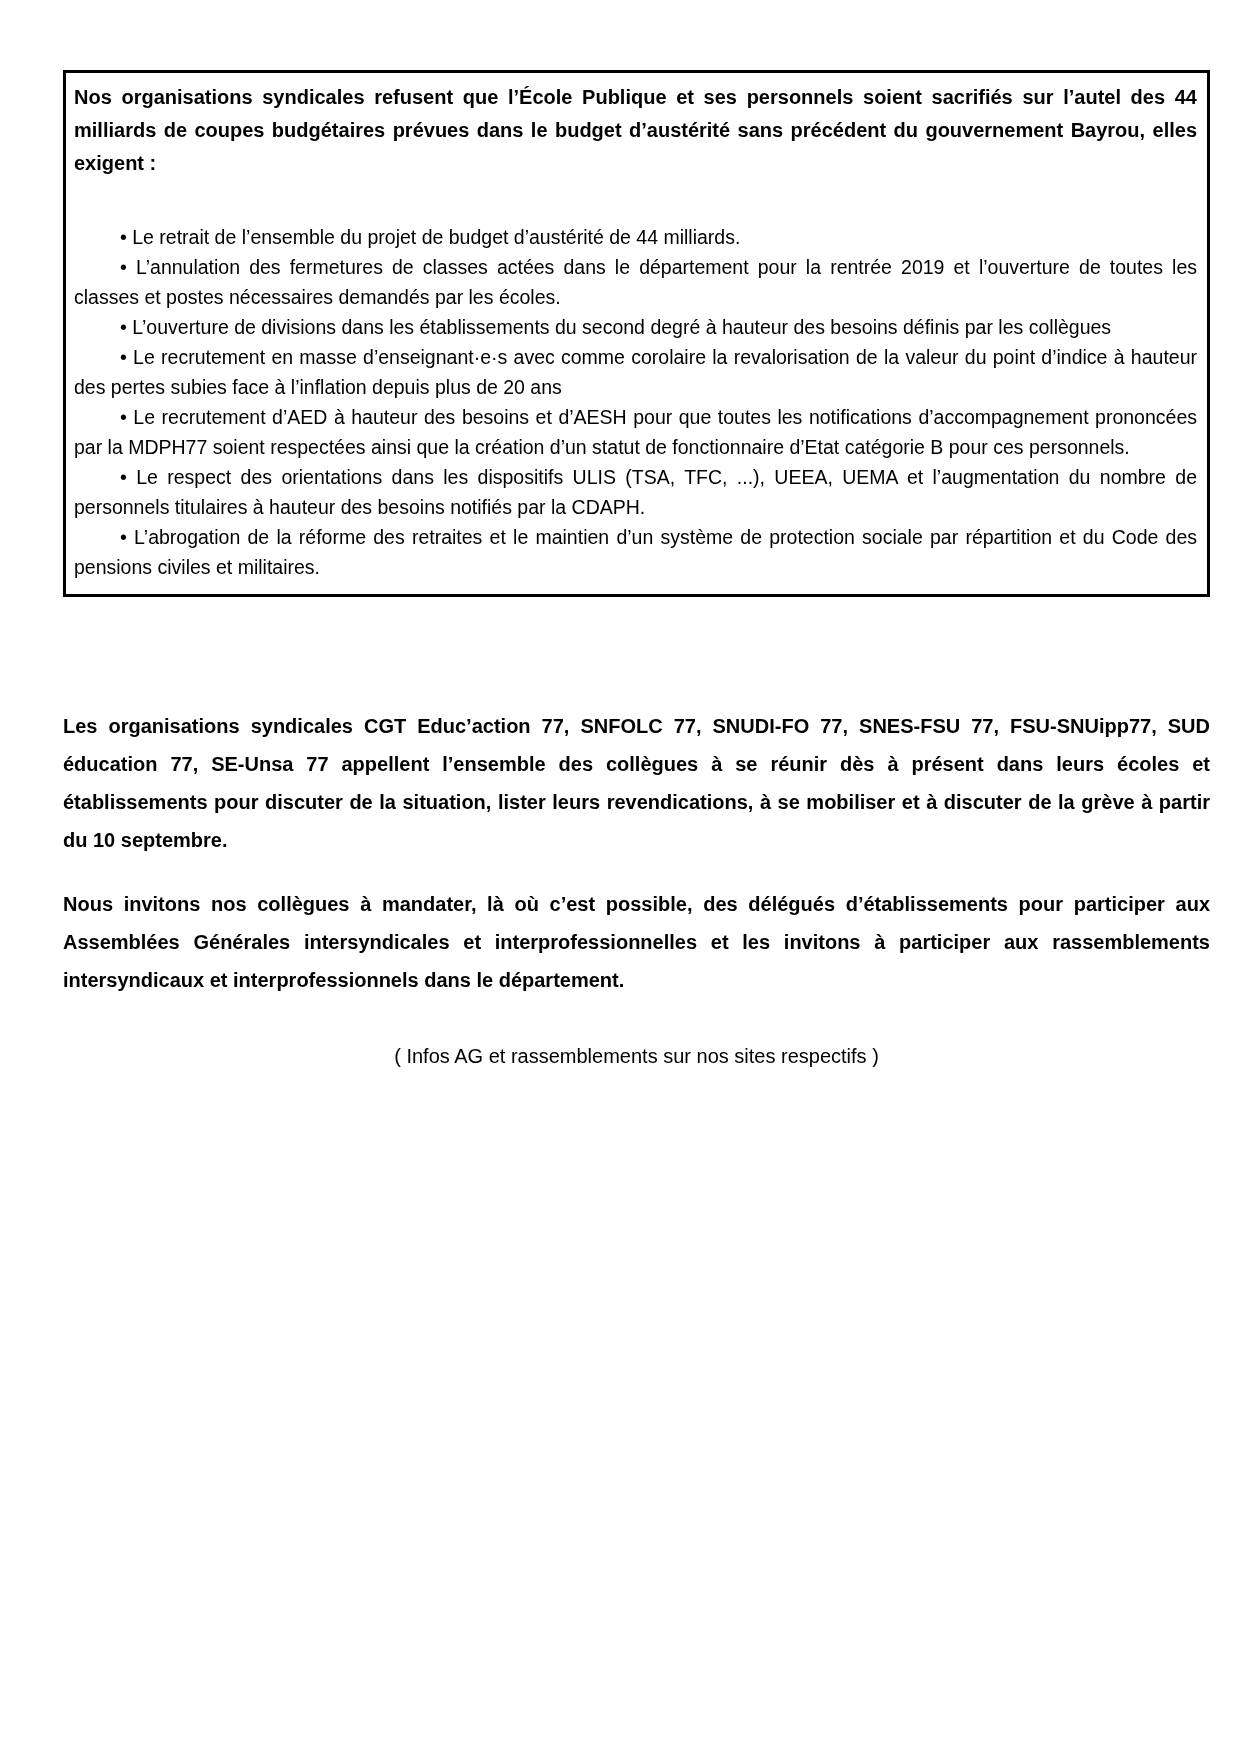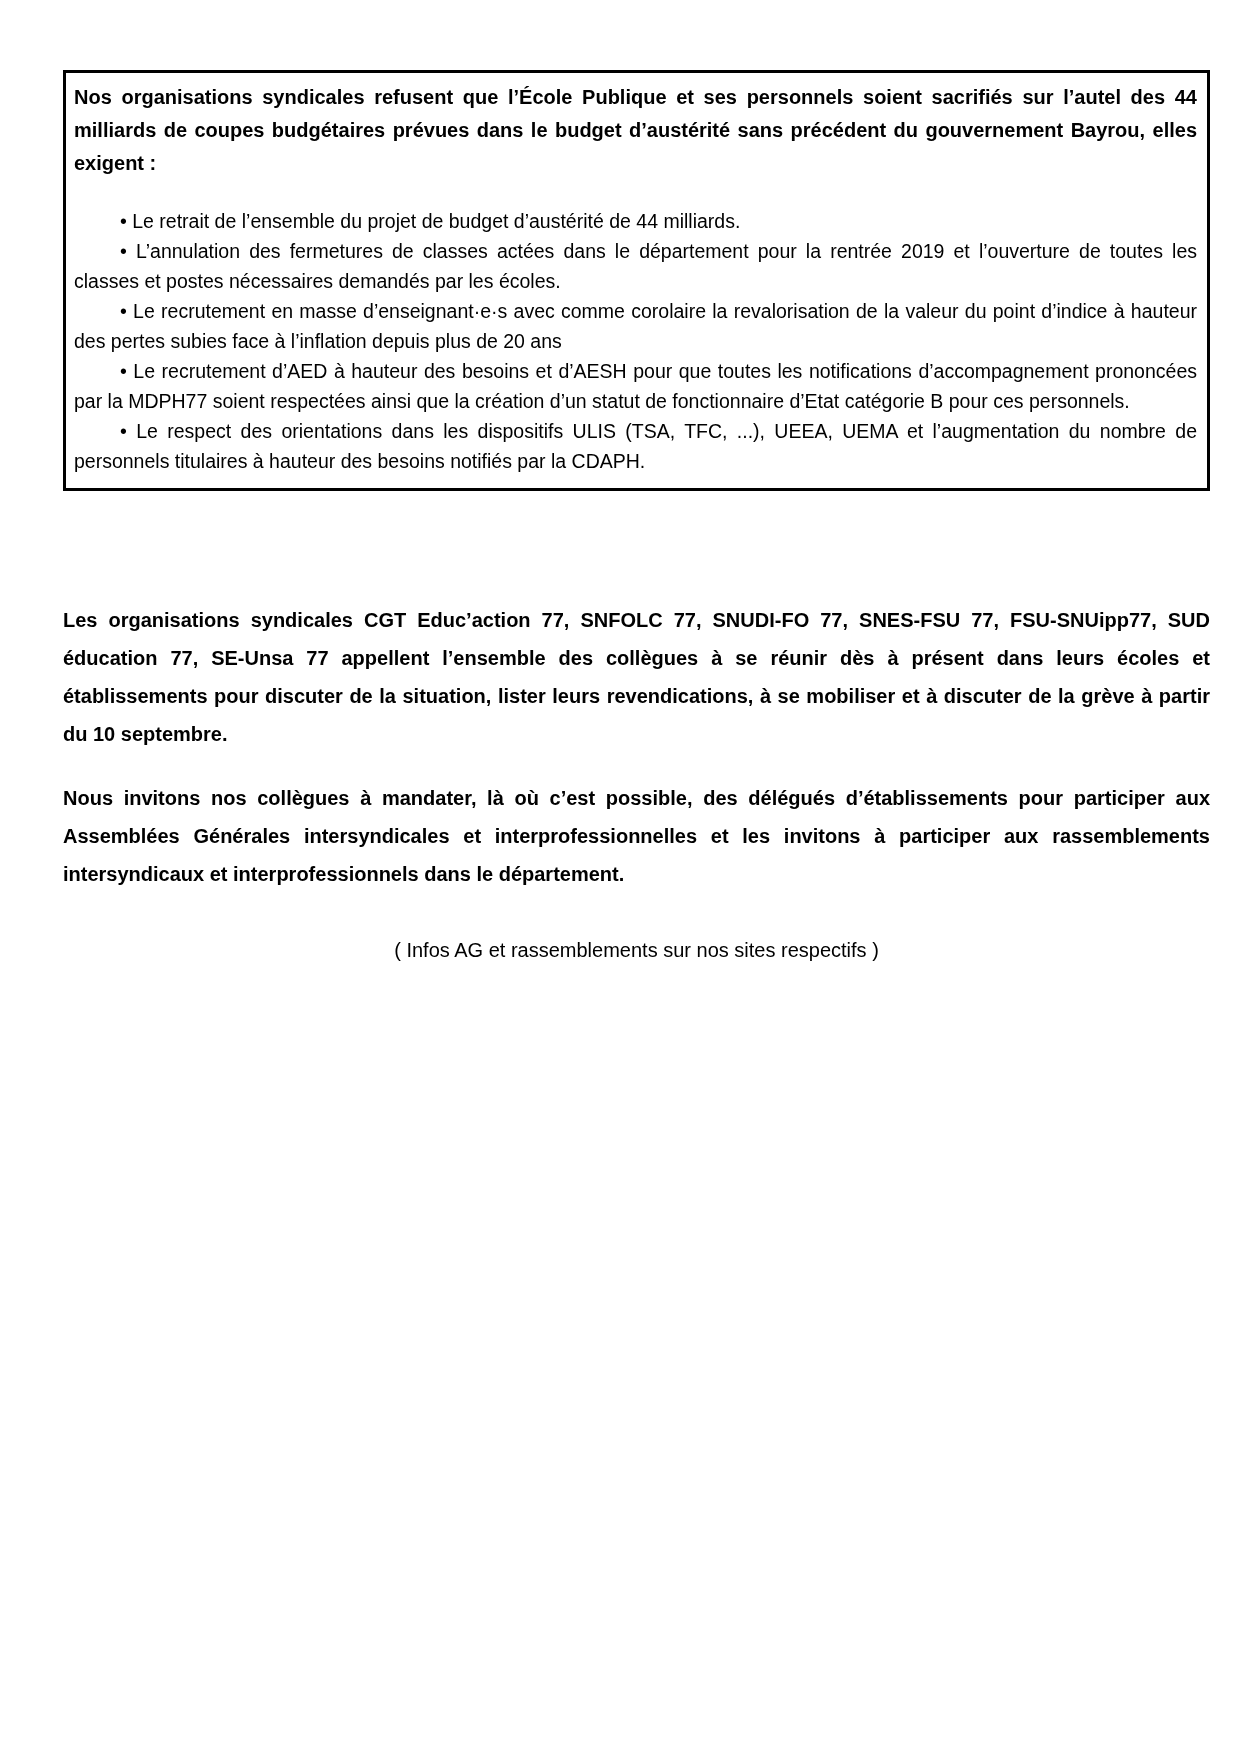--- a/index.html
+++ b/index.html
@@ -25,21 +25,21 @@
     padding: 8px 10px 12px 8px;
   }
   .box-heading {
     font-weight: bold;
     font-size: 20px;
     line-height: 33px;
     text-align: justify;
     margin: 0;
   }
   .bullet-list {
-    margin-top: 26px;
+    margin-top: 42px;
   }
   .bullet-list p.bullet {
     margin: 0;
     font-size: 19.5px;
     line-height: 30px;
     text-align: justify;
     text-indent: 46px;
   }
   .bottom-section {
     margin-top: 110px;
@@ -61,23 +61,25 @@
 </head>
 <body>
 
 <div class="page">
 
   <div class="demands-box">
     <p class="box-heading">Nos organisations syndicales refusent que l’École Publique et ses personnels soient sacrifiés sur l’autel des 44 milliards de coupes budgétaires prévues dans le budget d’austérité sans précédent du gouvernement Bayrou, elles exigent :</p>
     <div class="bullet-list">
         <p class="bullet">• Le retrait de l’ensemble du projet de budget d’austérité de 44 milliards.</p>
         <p class="bullet">• L’annulation des fermetures de classes actées dans le département pour la rentrée 2019 et l’ouverture de toutes les classes et postes nécessaires demandés par les écoles.</p>
+        <p class="bullet">• L’ouverture de divisions dans les établissements du second degré à hauteur des besoins définis par les collègues</p>
         <p class="bullet">• Le recrutement en masse d’enseignant·e·s avec comme corolaire la revalorisation de la valeur du point d’indice à hauteur des pertes subies face à l’inflation depuis plus de 20 ans</p>
         <p class="bullet">• Le recrutement d’AED à hauteur des besoins et d’AESH pour que toutes les notifications d’accompagnement prononcées par la MDPH77 soient respectées ainsi que la création d’un statut de fonctionnaire d’Etat catégorie B pour ces personnels.</p>
         <p class="bullet">• Le respect des orientations dans les dispositifs ULIS (TSA, TFC, ...), UEEA, UEMA et l’augmentation du nombre de personnels titulaires à hauteur des besoins notifiés par la CDAPH.</p>
+        <p class="bullet">• L’abrogation de la réforme des retraites et le maintien d’un système de protection sociale par répartition et du Code des pensions civiles et militaires.</p>
       </div>
   </div>
 
   <div class="bottom-section">
       <p class="bold-para">Les organisations syndicales CGT Educ’action 77, SNFOLC 77, SNUDI-FO 77, SNES-FSU 77, FSU-SNUipp77, SUD éducation 77, SE-Unsa 77 appellent l’ensemble des collègues à se réunir dès à présent dans leurs écoles et établissements pour discuter de la situation, lister leurs revendications, à se mobiliser et à discuter de la grève à partir du 10 septembre.</p>
       <p class="bold-para">Nous invitons nos collègues à mandater, là où c’est possible, des délégués d’établissements pour participer aux Assemblées Générales intersyndicales et interprofessionnelles et les invitons à participer aux rassemblements intersyndicaux et interprofessionnels dans le département.</p>
     </div>
 
   <p class="footer-note">( Infos AG et rassemblements sur nos sites respectifs )</p>
 

